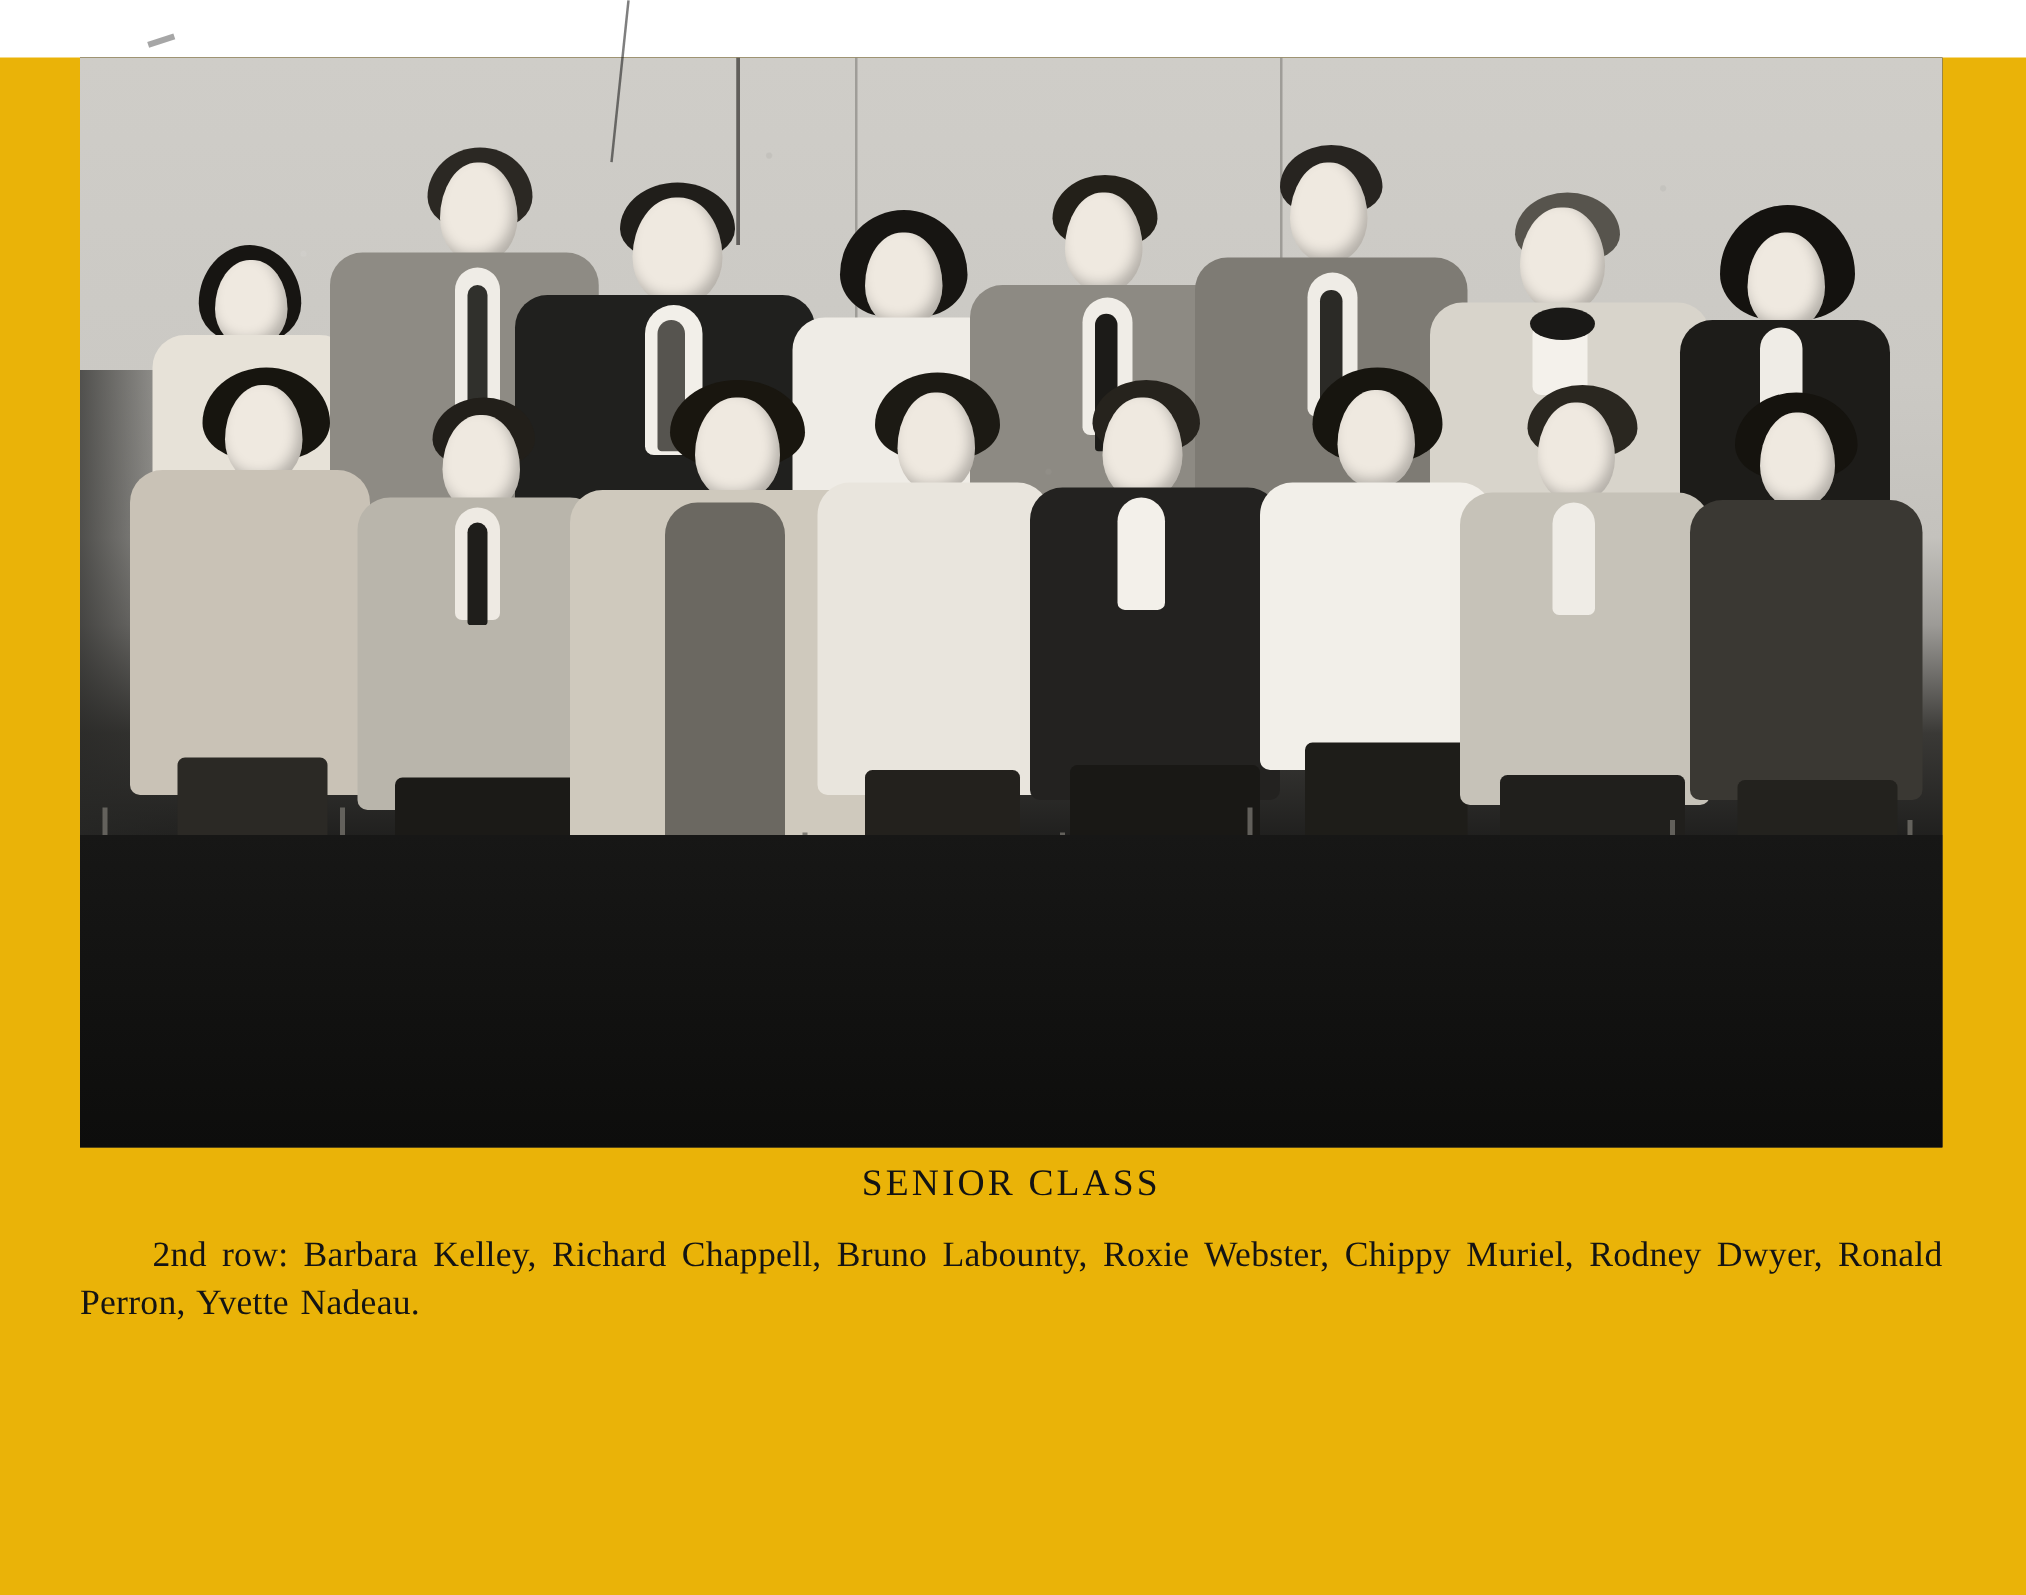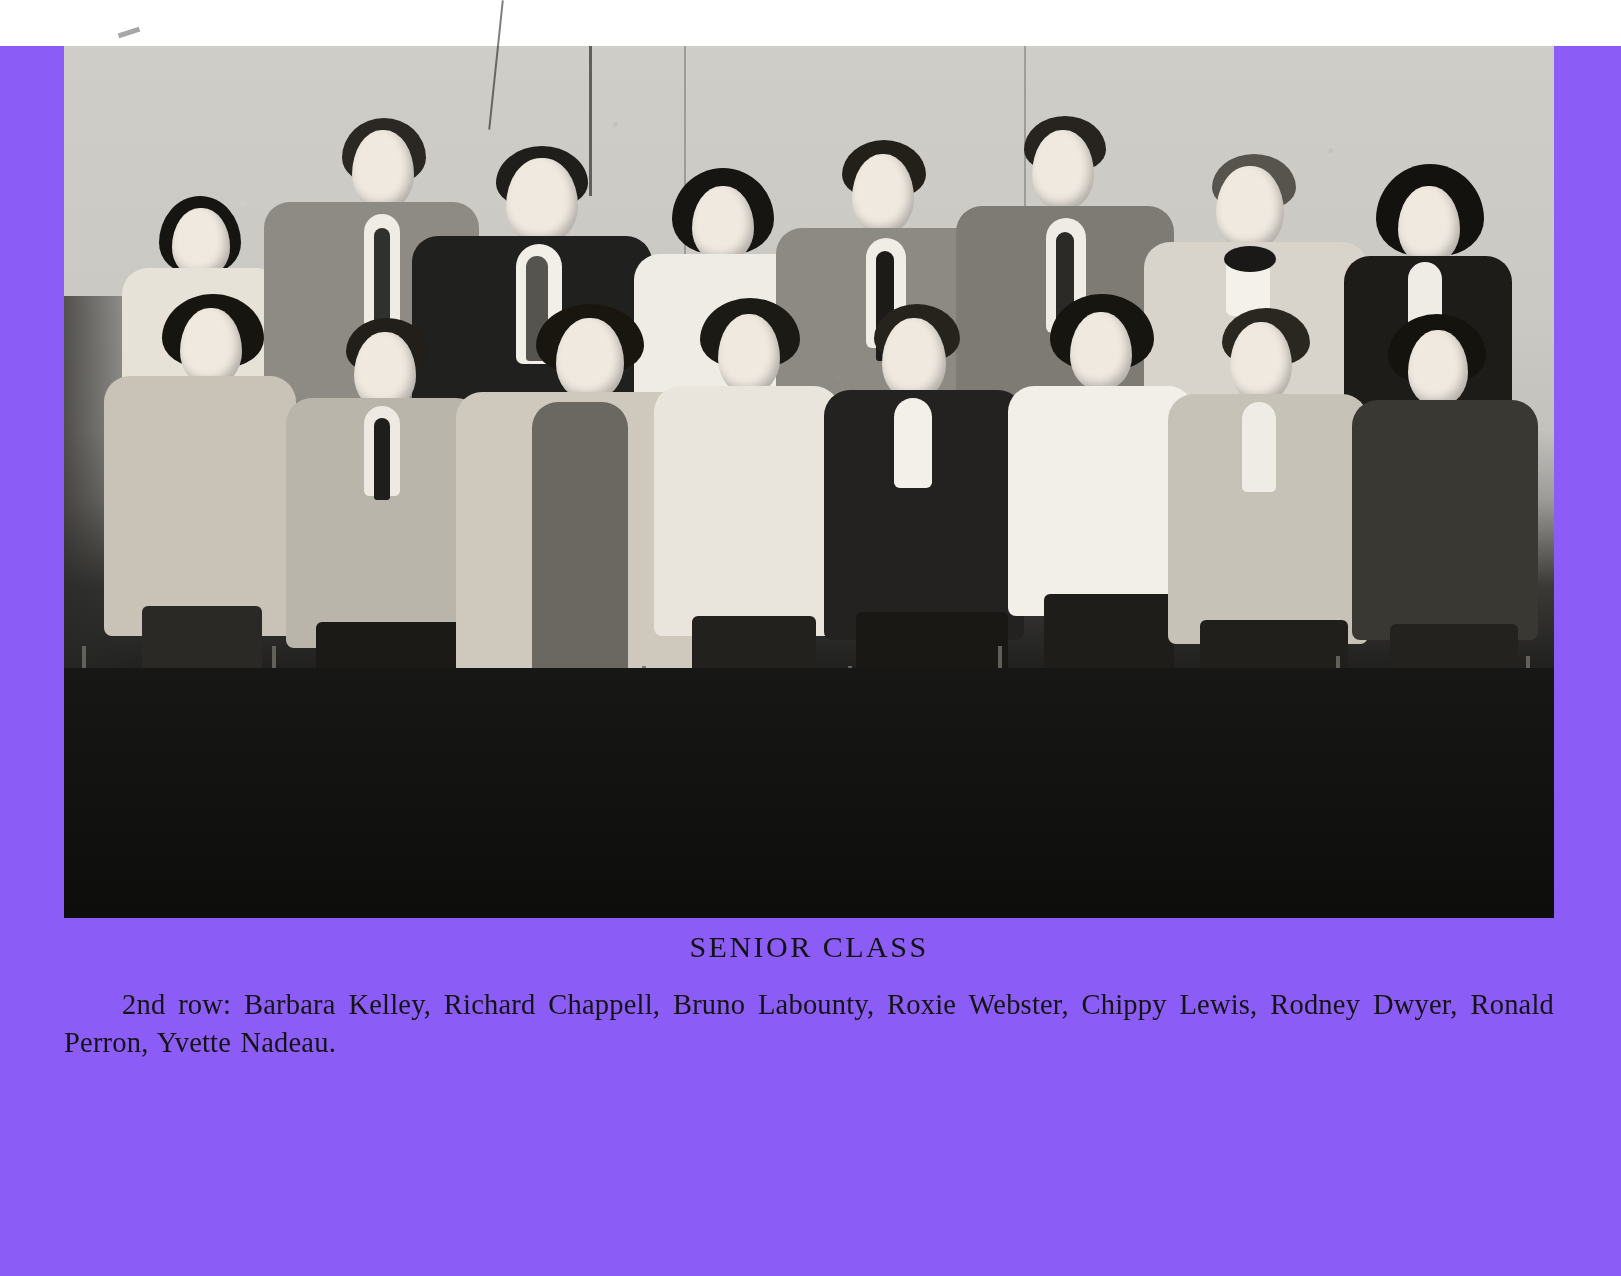--- a/index.html
+++ b/index.html
@@ -11,21 +11,21 @@
     width: 1621px;
     height: 1276px;
     overflow: hidden;
     font-family: "Liberation Serif", serif;
     color: #1a1a1a;
   }
   .page {
     position: relative;
     width: 1621px;
     height: 1276px;
-    background: #8b5cf6;
+    background: #eab308;
   }
 
   
   .photo-frame {
     position: absolute;
     left: 64px;
     top: 46px;
     width: 1490px;
     height: 872px;
     background: #2b2b2b;
@@ -287,16 +287,16 @@
       <div class="floor"></div>
       <div class="grain"></div>
     </div>
   </div>
 
   <div class="scan-mark" style="left:118px; top:30px; width:22px; height:5px; transform:rotate(-18deg);"></div>
   <div class="scan-mark" style="left:495px; top:0px; width:2px; height:130px; transform:rotate(6deg); background:rgba(0,0,0,.5);"></div>
 
   <div class="caption-block">
     <div class="caption-title">SENIOR CLASS</div>
-    <p class="caption-para">2nd row: Barbara Kelley, Richard Chappell, Bruno Labounty, Roxie Webster, Chippy Lewis, Rodney Dwyer, Ronald Perron, Yvette Nadeau.</p>
+    <p class="caption-para">2nd row: Barbara Kelley, Richard Chappell, Bruno Labounty, Roxie Webster, Chippy Muriel, Rodney Dwyer, Ronald Perron, Yvette Nadeau.</p>
   </div>
 
 </div>
 
 </body></html>

